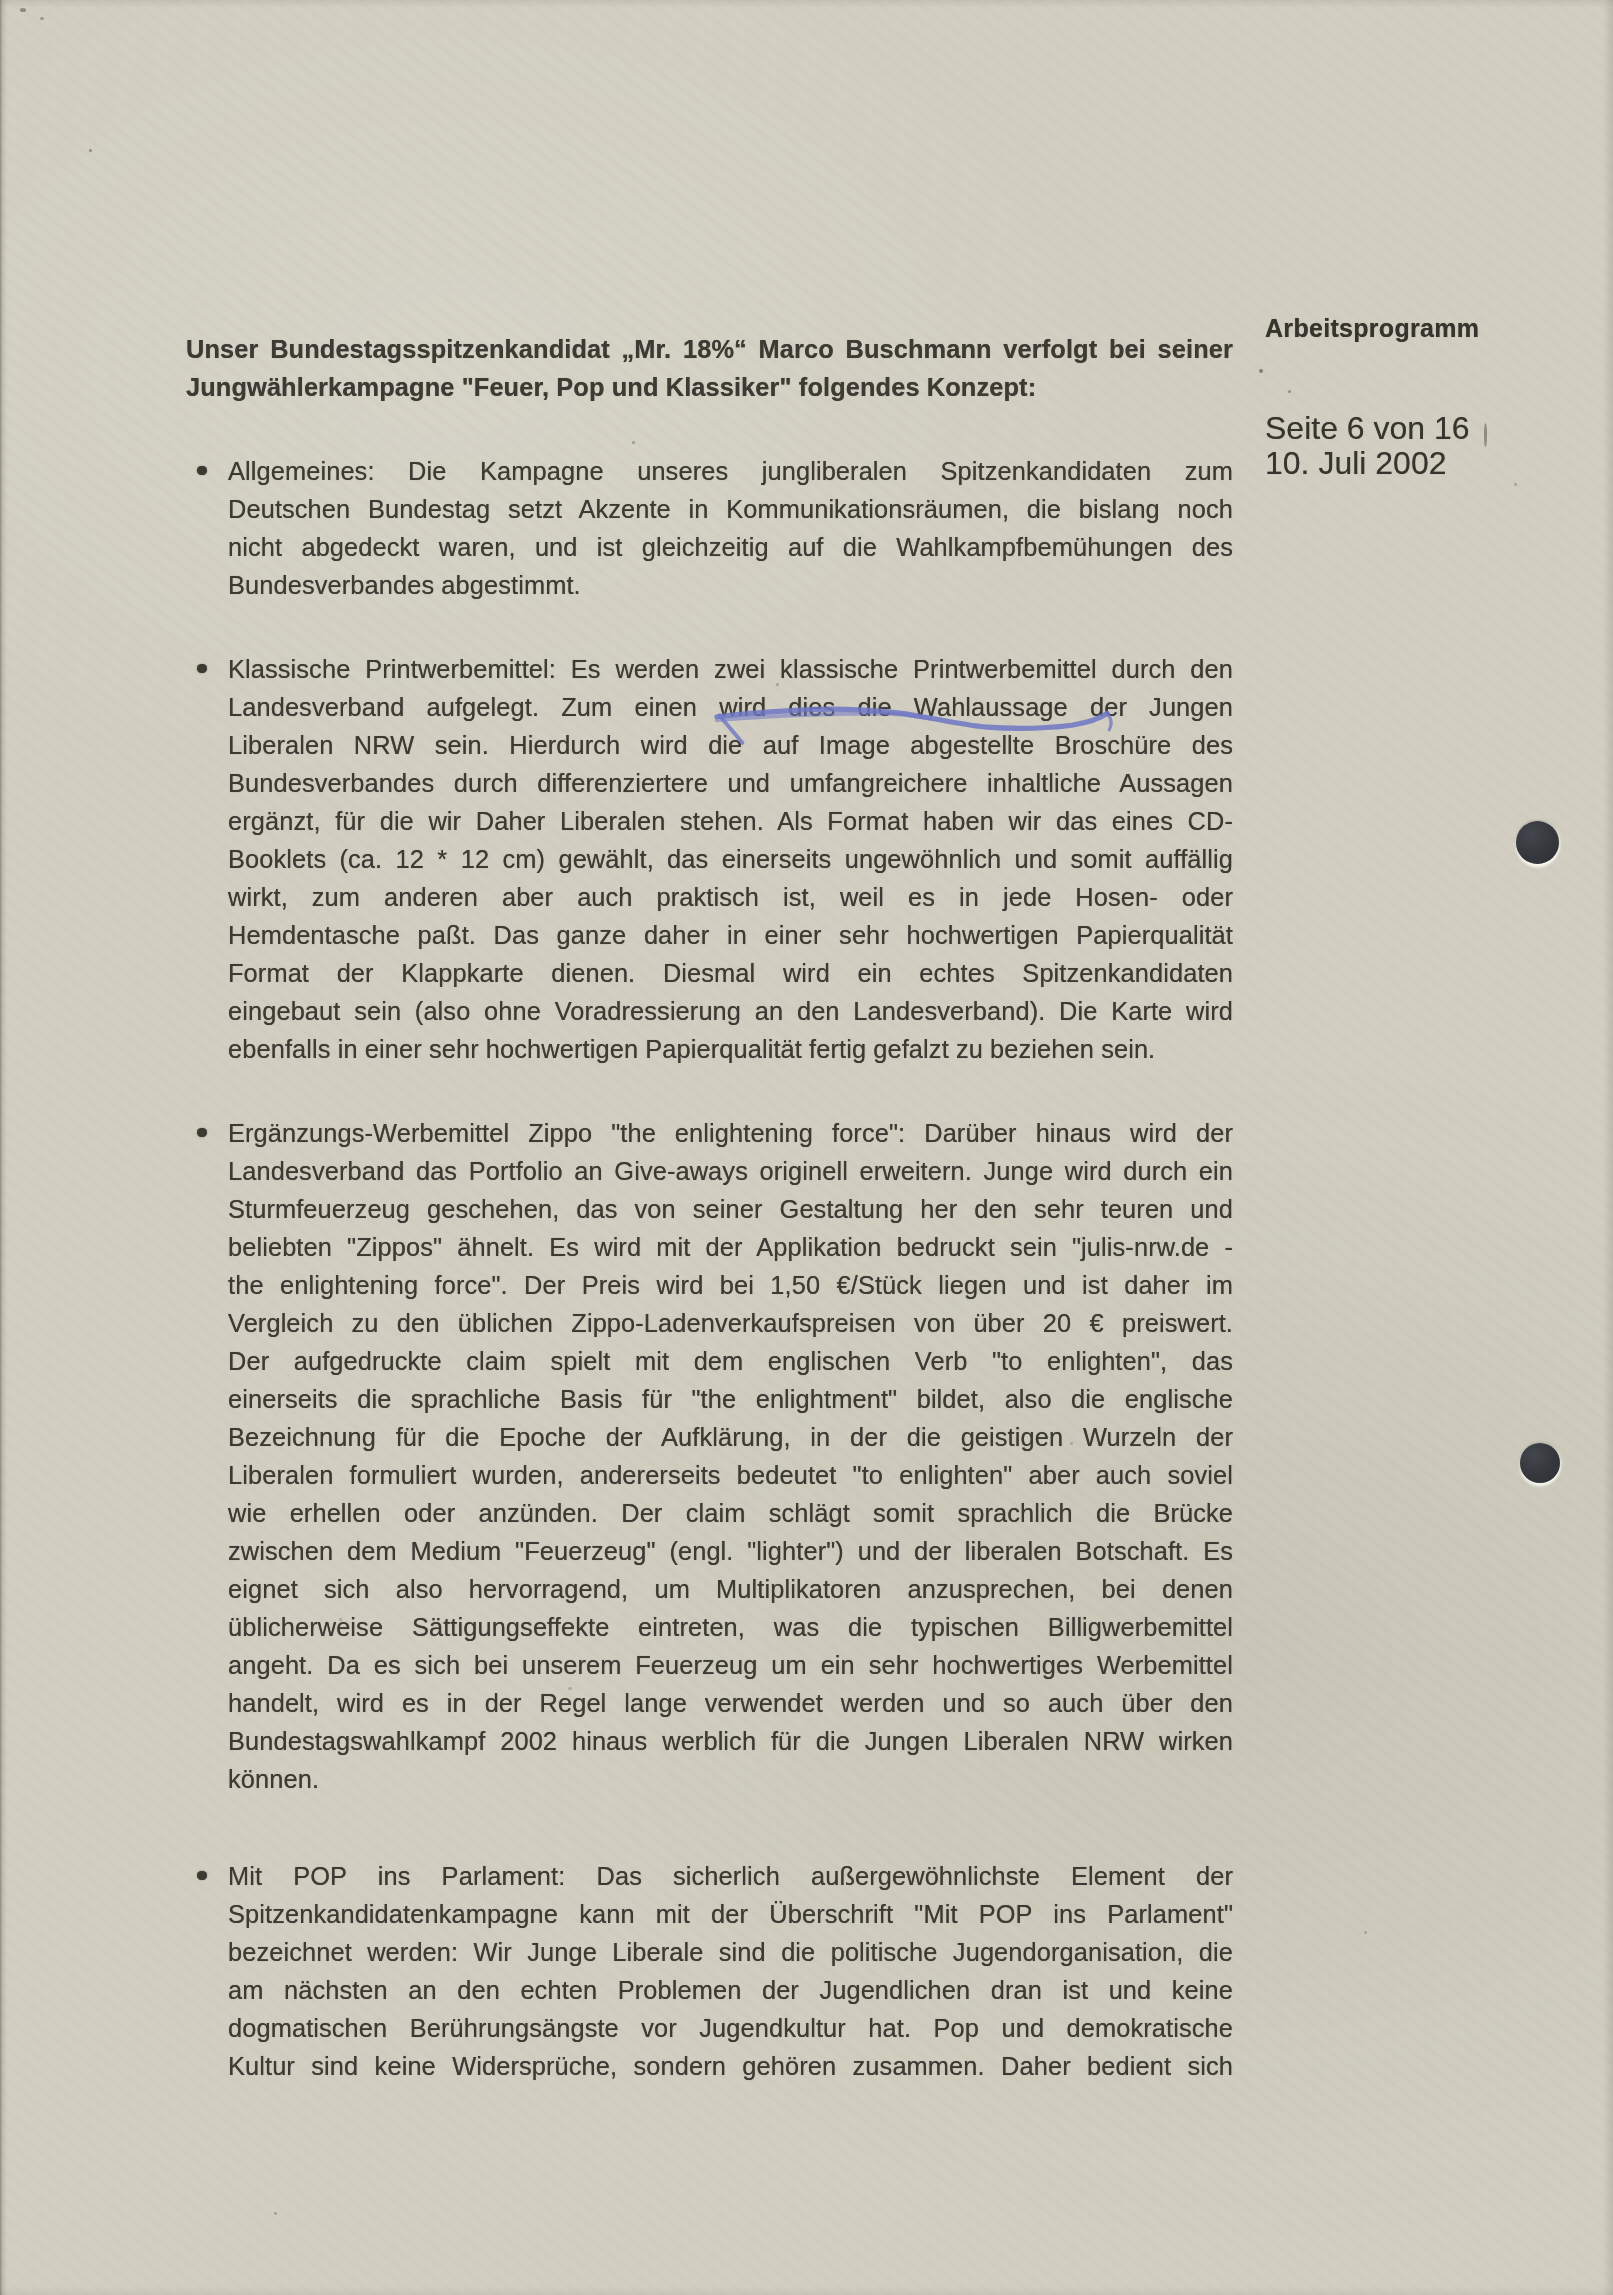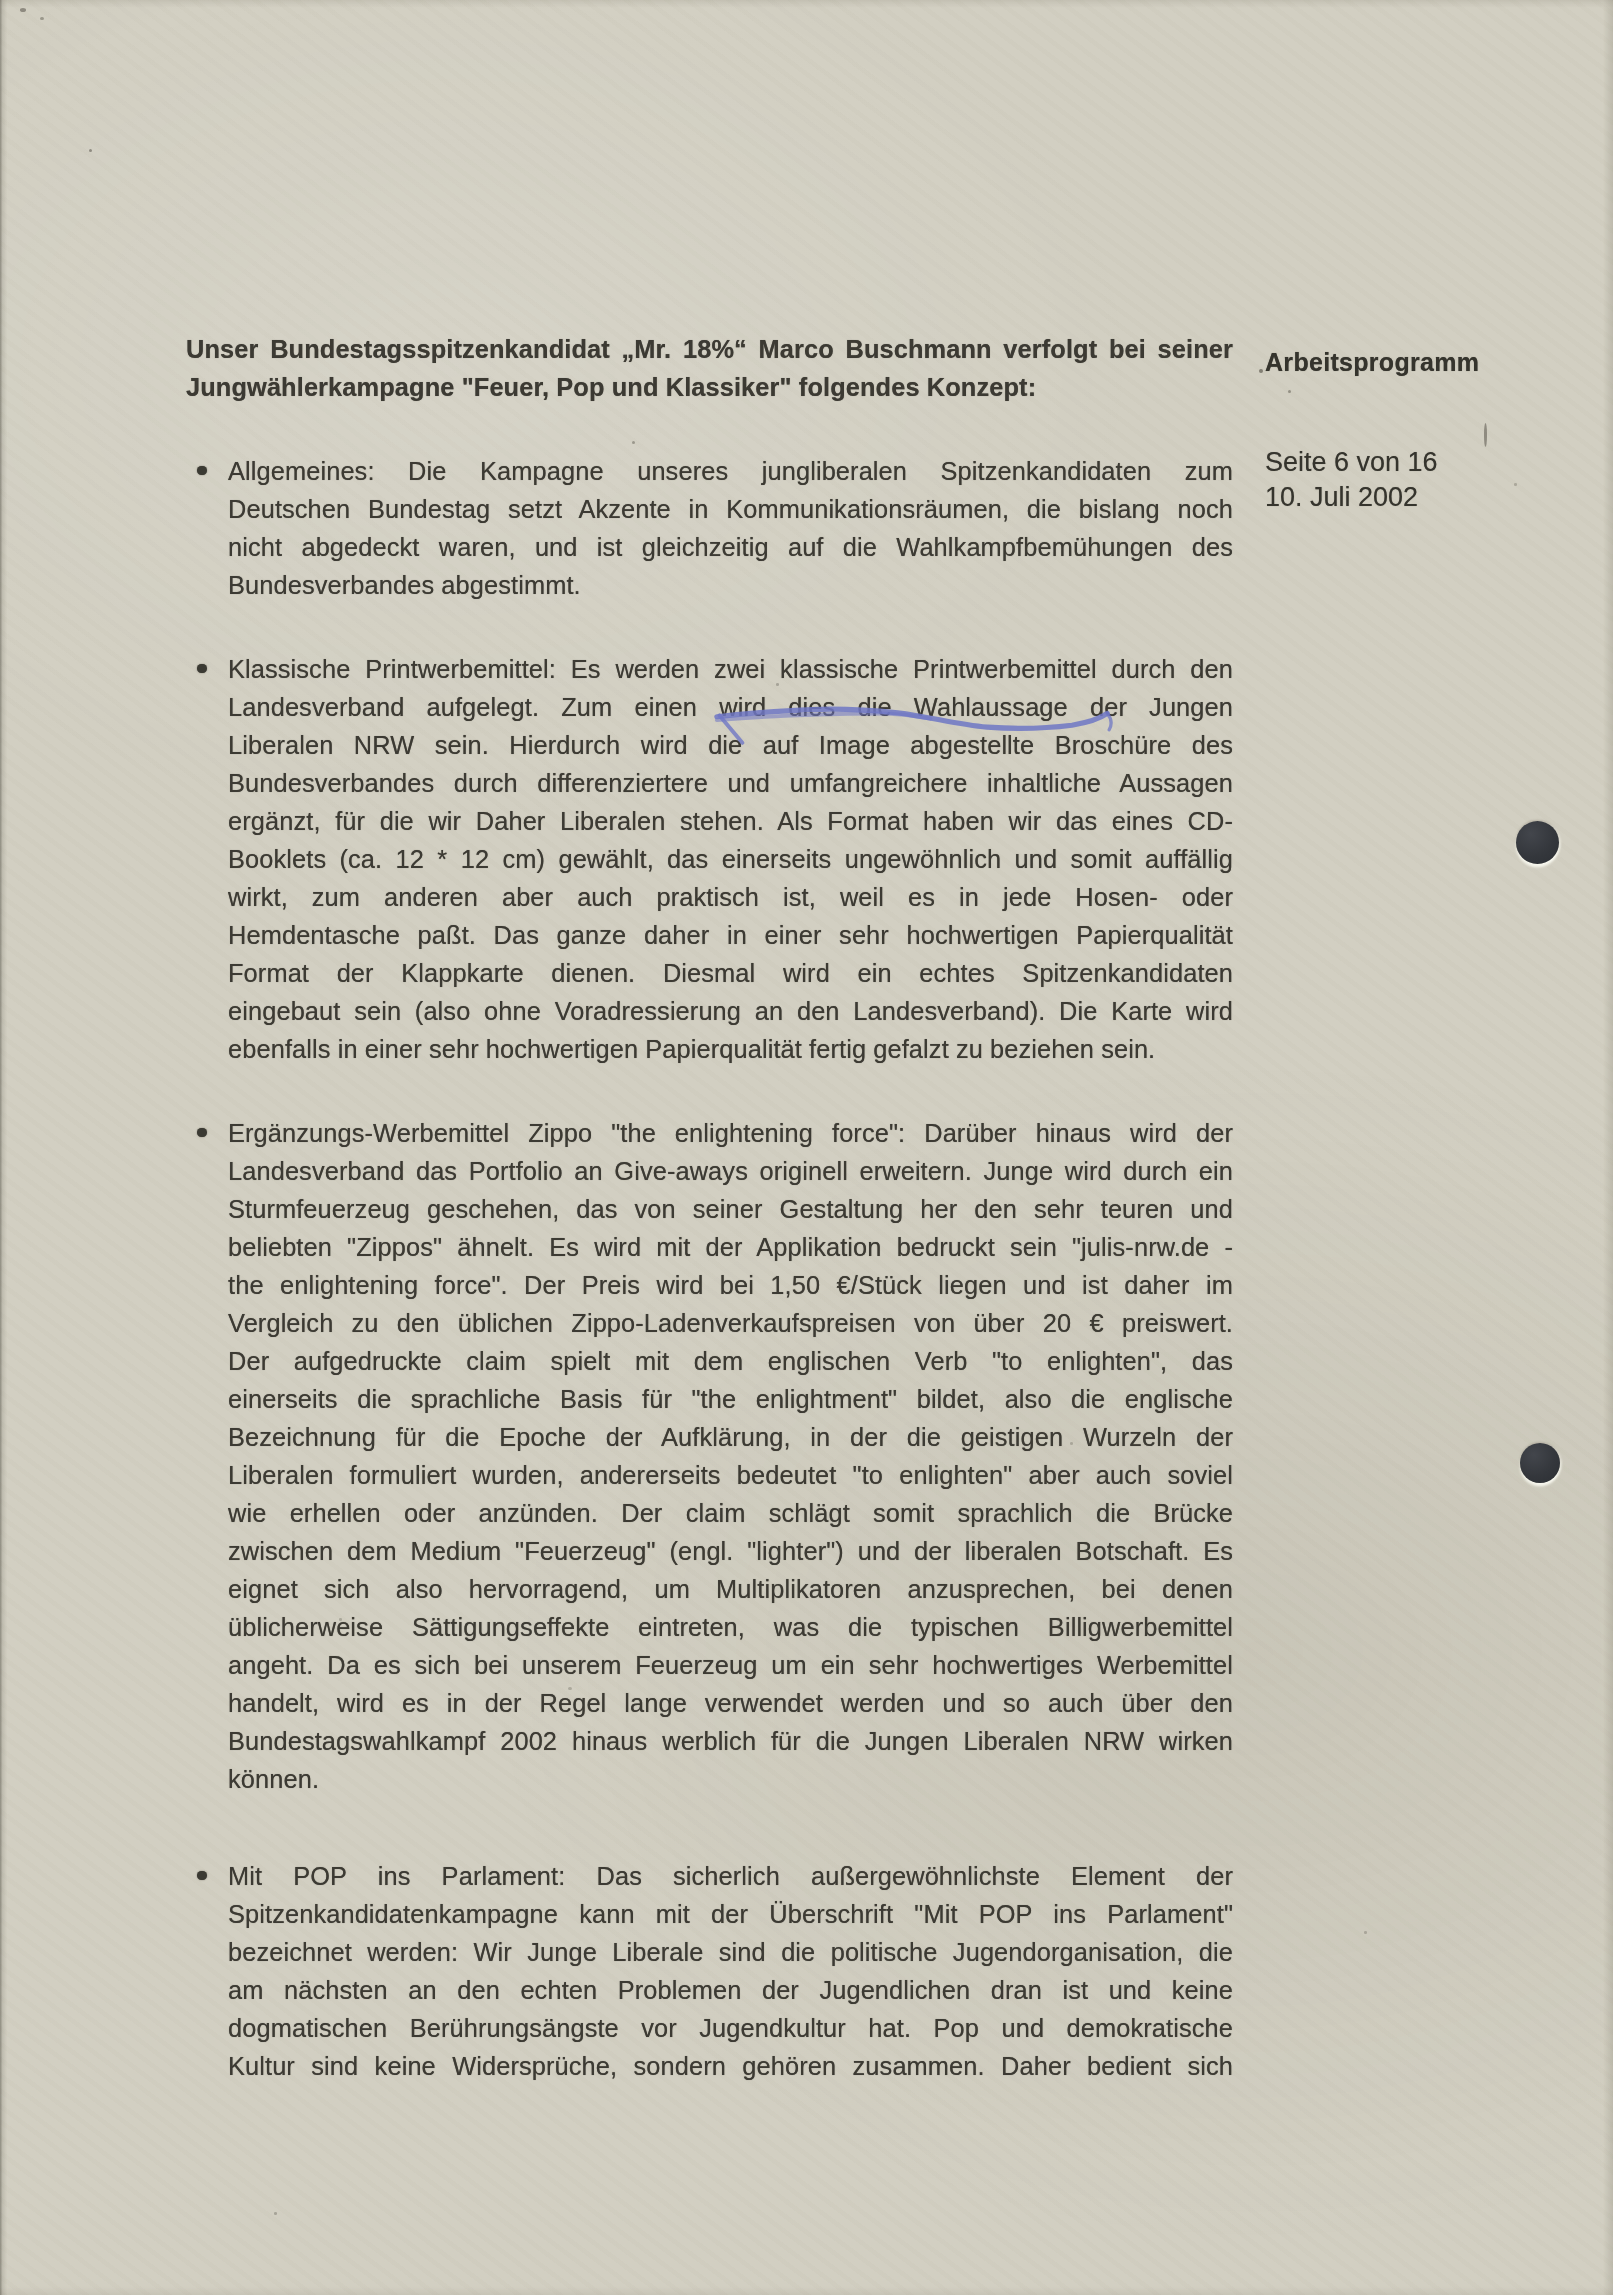--- a/index.html
+++ b/index.html
@@ -12,24 +12,24 @@
       linear-gradient(270deg, rgba(110,105,88,0.20) 0px, rgba(110,105,88,0) 10.4px),
       linear-gradient(180deg, rgba(110,105,88,0.14) 0px, rgba(110,105,88,0) 7.8px),
       linear-gradient(0deg, rgba(110,105,88,0.10) 0px, rgba(110,105,88,0) 9px),
       radial-gradient(ellipse 979px 653px at 28% 16%, rgba(255,255,255,0.09), rgba(255,255,255,0) 70%),
       radial-gradient(ellipse 1109px 848px at 78% 72%, rgba(122,115,95,0.10), rgba(122,115,95,0) 70%),
       repeating-linear-gradient(37deg, rgba(118,112,92,0.025) 0 4.6px, rgba(0,0,0,0) 4.6px 12.4px),
       #d2cfc2;
   }
 
   
-  .header { position:absolute; left:1265px; top:348px; width:281px; color:#35342d; }
+  .header { position:absolute; left:1265px; top:314px; width:281px; color:#35342d; }
   .header .title { font-size:25px; font-weight:700; line-height:29px; letter-spacing:0.3px;
                    text-shadow:0 0 0.7px rgba(52,51,44,0.75); }
-  .header .meta  { margin-top:68px; font-size:27px; line-height:35px;
+  .header .meta  { margin-top:68px; font-size:32px; line-height:35px;
                    text-shadow:0 0 0.7px rgba(52,51,44,0.55); }
 
   
   .content { position:absolute; left:186px; top:330px; width:1047px; }
   .para { position:relative; color:#3c3a33; text-shadow:0 0 0.7px rgba(58,56,48,0.72);
           letter-spacing:0.1px; }
   .para + .para { margin-top:46px; }
   .para#p-pop { margin-top:59px; }
   .para.bullet { margin-left:42px; width:1005px; }
   .para.intro  { width:1047px;font-weight:bold; }

